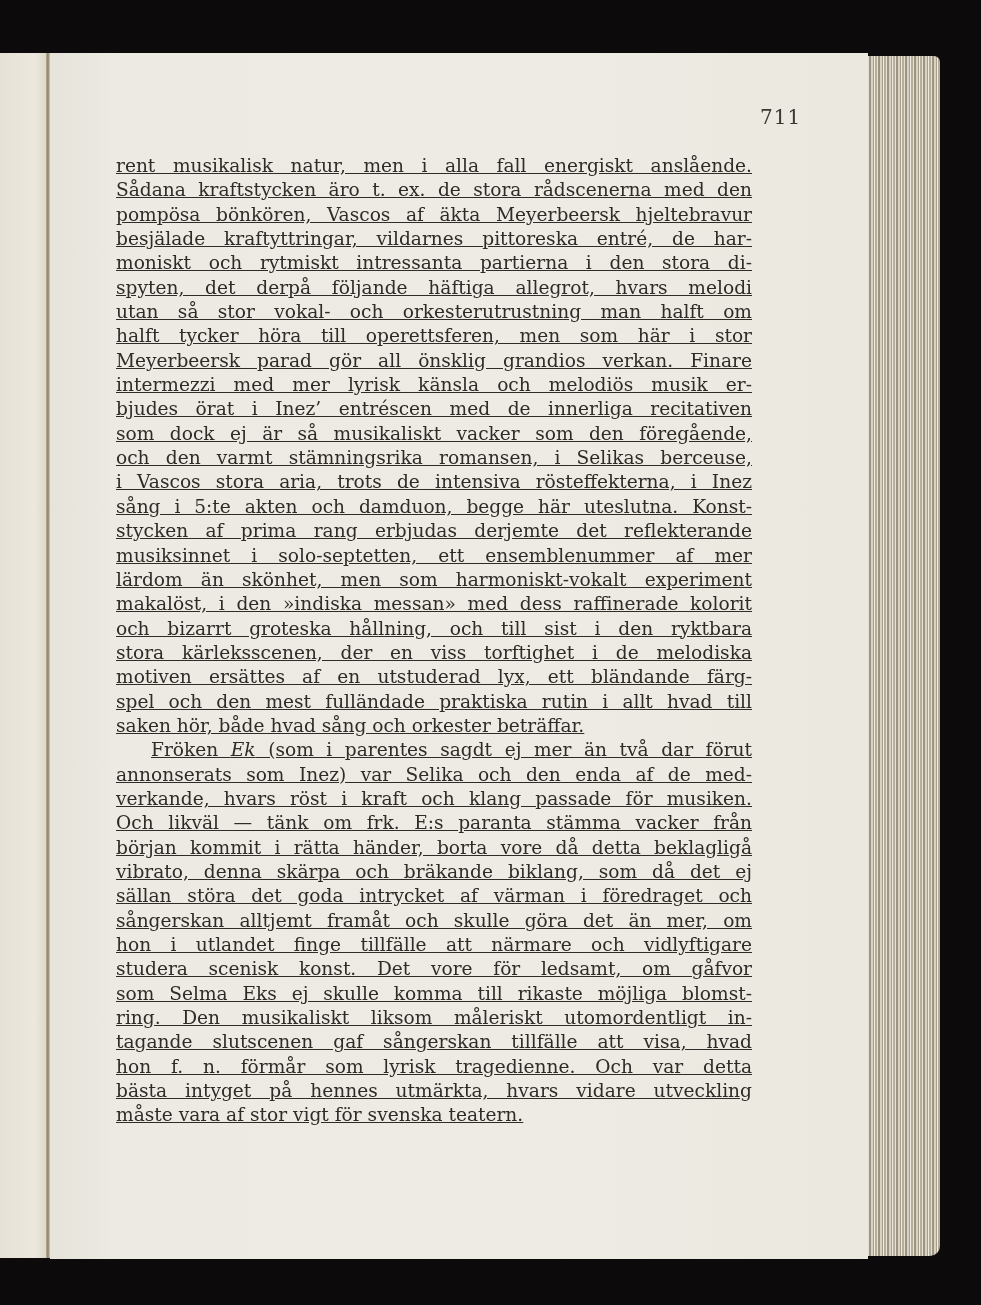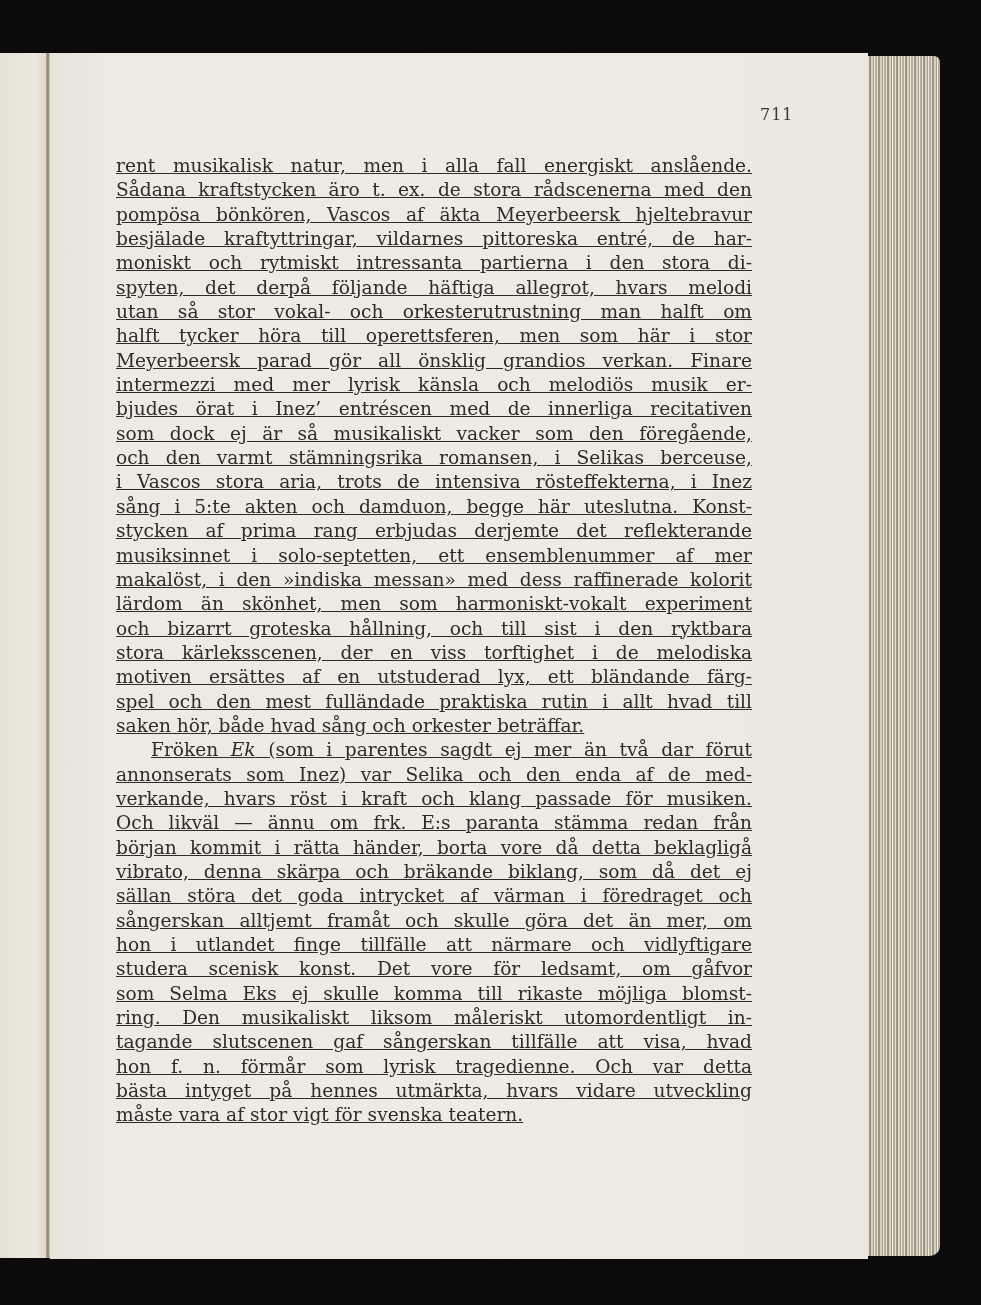--- a/index.html
+++ b/index.html
@@ -50,21 +50,21 @@
       #e6e1d6 2px, #e6e1d6 3px,
       #9e9581 3px, #9e9581 5px,
       #d7d1c3 5px, #d7d1c3 7px,
       #a89f8b 7px, #a89f8b 8px,
       #efebe2 8px, #efebe2 9px);
   }
   .page-number {
     position: absolute;
     left: 760px;
     top: 105px;
-    font-size: 16px;
+    font-size: 20px;
     color: #3a3733;
     letter-spacing: 1px;
   }
   .text-block {
     position: absolute;
     left: 116px;
     top: 154px;
     width: 636px;
     color: #2e2b28;
     font-size: 18.6px;
@@ -111,33 +111,33 @@
     <span class="line">halft tycker höra till operettsferen, men som här i stor</span>
     <span class="line">Meyerbeersk parad gör all önsklig grandios verkan. Finare</span>
     <span class="line">intermezzi med mer lyrisk känsla och melodiös musik er-</span>
     <span class="line">bjudes örat i Inez’ entréscen med de innerliga recitativen</span>
     <span class="line">som dock ej är så musikaliskt vacker som den föregående,</span>
     <span class="line">och den varmt stämningsrika romansen, i Selikas berceuse,</span>
     <span class="line">i Vascos stora aria, trots de intensiva rösteffekterna, i Inez</span>
     <span class="line">sång i 5:te akten och damduon, begge här uteslutna. Konst-</span>
     <span class="line">stycken af prima rang erbjudas derjemte det reflekterande</span>
     <span class="line">musiksinnet i solo-septetten, ett ensemblenummer af mer</span>
+    <span class="line">lärdom än skönhet, men som harmoniskt-vokalt experiment</span>
     <span class="line">makalöst, i den »indiska messan» med dess raffinerade kolorit</span>
-    <span class="line">lärdom än skönhet, men som harmoniskt-vokalt experiment</span>
     <span class="line">och bizarrt groteska hållning, och till sist i den ryktbara</span>
     <span class="line">stora kärleksscenen, der en viss torftighet i de melodiska</span>
     <span class="line">motiven ersättes af en utstuderad lyx, ett bländande färg-</span>
     <span class="line">spel och den mest fulländade praktiska rutin i allt hvad till</span>
     <span class="line last">saken hör, både hvad sång och orkester beträffar.</span>
   </div>
   <div>
     <span class="line indent"><span>Fröken </span><span class="it">Ek</span><span> (som i parentes sagdt ej mer än två dar förut</span></span>
     <span class="line">annonserats som Inez) var Selika och den enda af de med-</span>
     <span class="line">verkande, hvars röst i kraft och klang passade för musiken.</span>
-    <span class="line">Och likväl — ännu om frk. E:s paranta stämma redan från</span>
+    <span class="line">Och likväl — tänk om frk. E:s paranta stämma vacker från</span>
     <span class="line">början kommit i rätta händer, borta vore då detta beklagligå</span>
     <span class="line">vibrato, denna skärpa och bräkande biklang, som då det ej</span>
     <span class="line">sällan störa det goda intrycket af värman i föredraget och</span>
     <span class="line">sångerskan alltjemt framåt och skulle göra det än mer, om</span>
     <span class="line">hon i utlandet finge tillfälle att närmare och vidlyftigare</span>
     <span class="line">studera scenisk konst. Det vore för ledsamt, om gåfvor</span>
     <span class="line">som Selma Eks ej skulle komma till rikaste möjliga blomst-</span>
     <span class="line">ring. Den musikaliskt liksom måleriskt utomordentligt in-</span>
     <span class="line">tagande slutscenen gaf sångerskan tillfälle att visa, hvad</span>
     <span class="line">hon f. n. förmår som lyrisk tragedienne. Och var detta</span>

